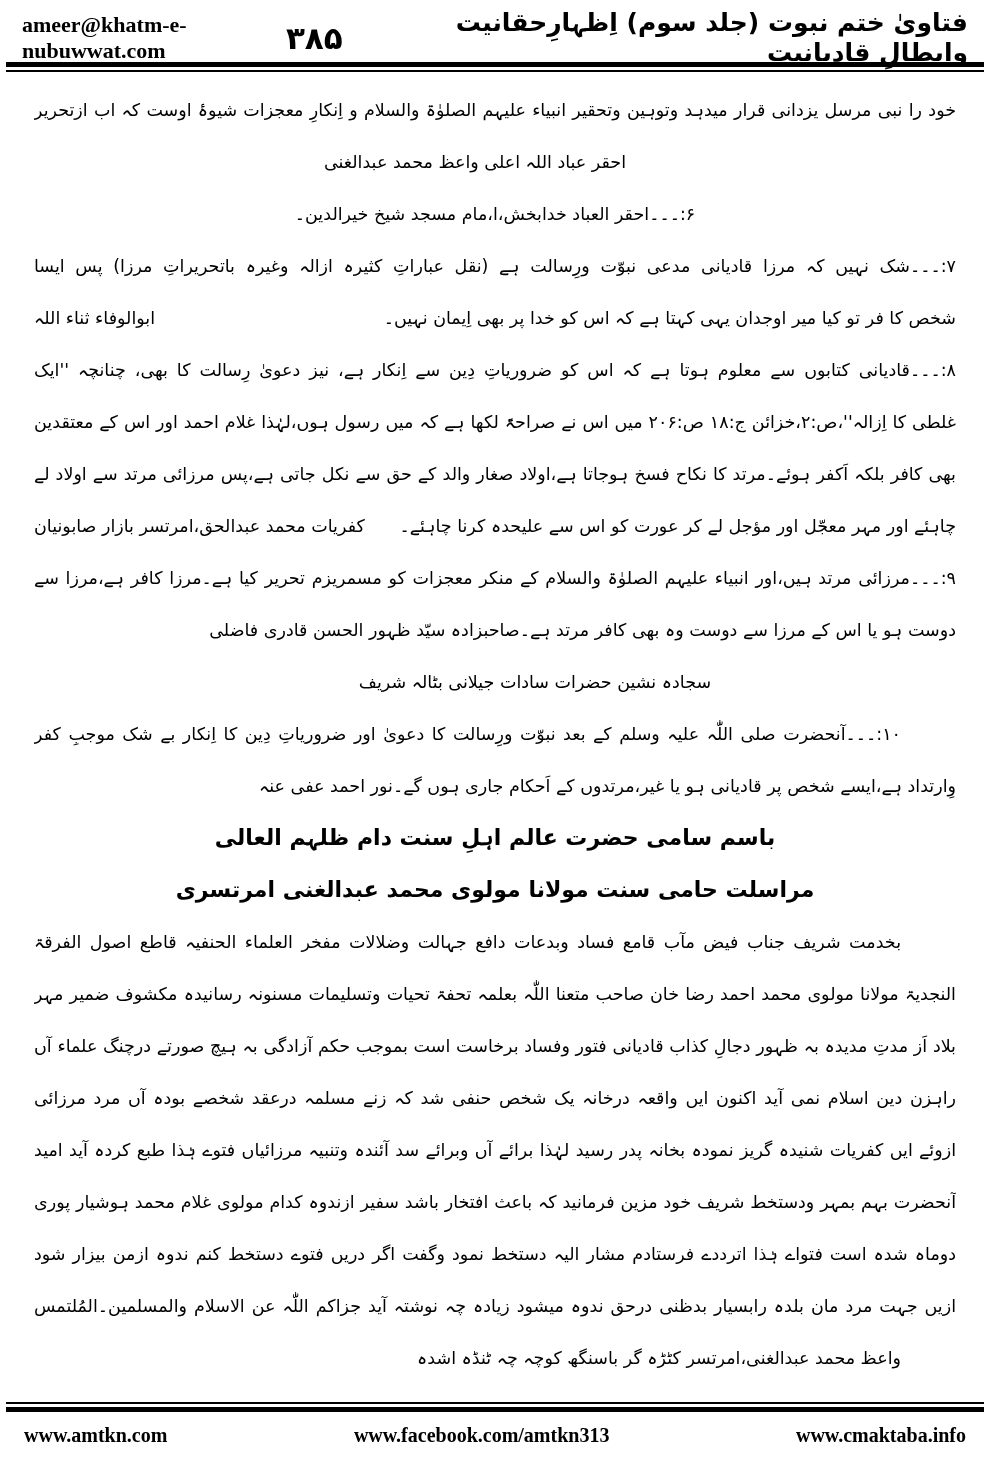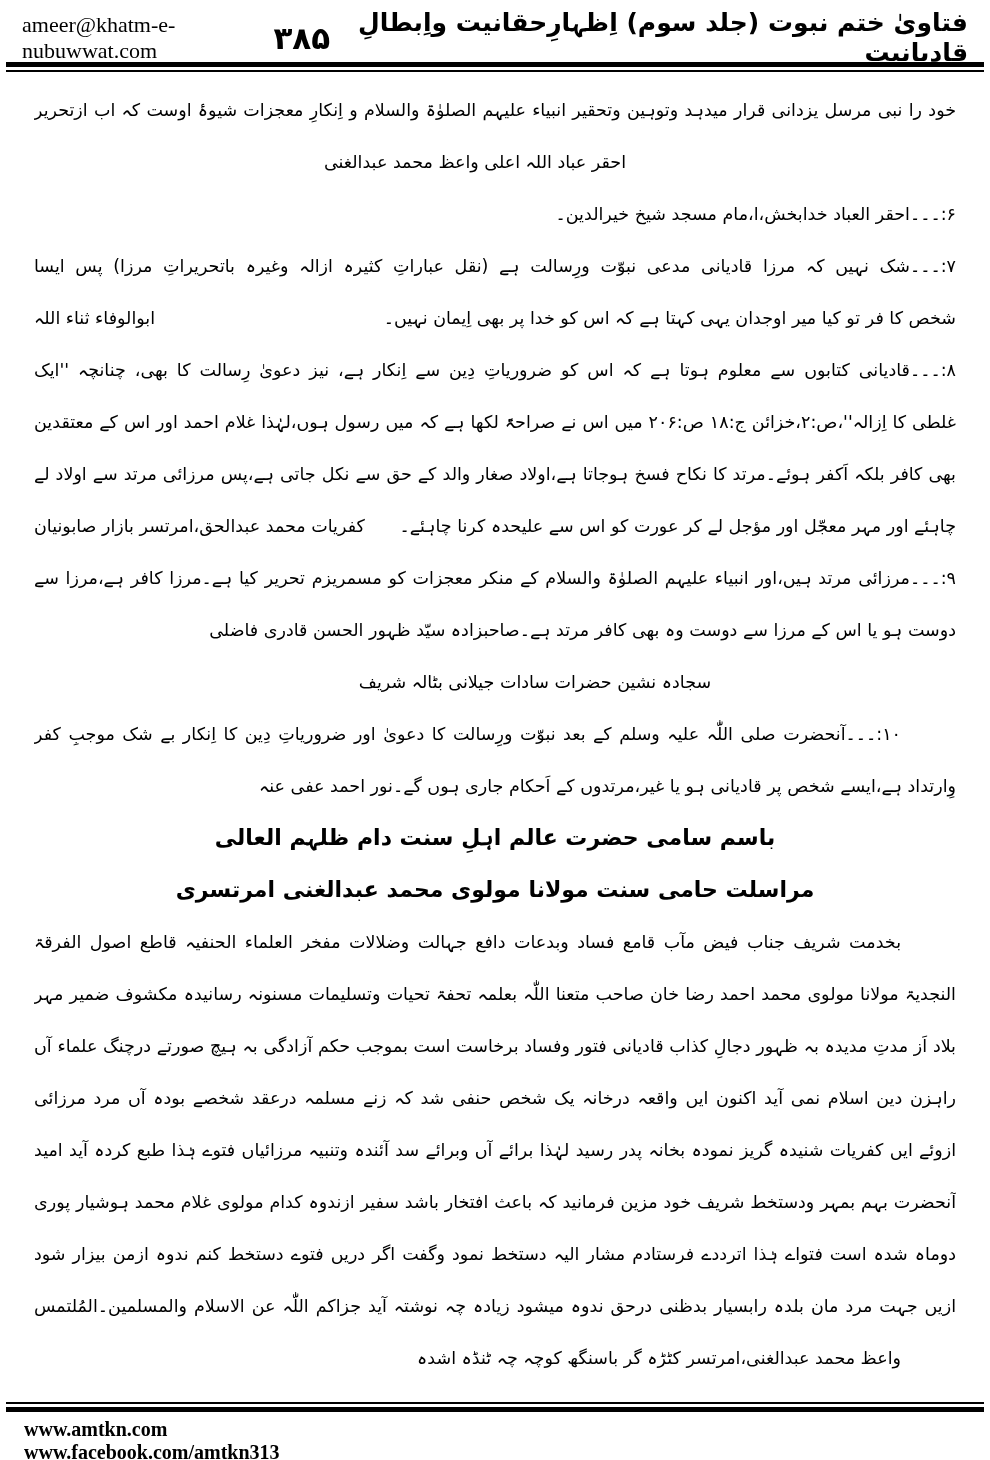--- a/index.html
+++ b/index.html
@@ -25,53 +25,53 @@
     font-family:"DejaVu Sans",sans-serif;
     text-align:right;
   }
   .hdr-page{
     font-size:31px;font-weight:700;letter-spacing:2px;
     font-family:"DejaVu Sans",sans-serif;
   }
   .hdr-email{
     direction:ltr;
     font-family:"Liberation Serif",serif;
-    font-weight:400;font-size:22px;
+    font-weight:700;font-size:22px;
   }
   .rule-top{
     position:absolute;top:62px;left:6px;right:6px;height:3px;
     border-top:5px solid #000;border-bottom:2px solid #000;
   }
   
   .body{
     position:absolute;top:84px;left:34px;right:34px;
   }
   .ln{
     height:52px;line-height:52px;
     font-size:17.5px;
     white-space:nowrap;
     overflow:hidden;
     direction:rtl;
   }
   .j{ text-align:justify; text-align-last:justify; white-space:normal; }
   .two{ display:flex;flex-direction:row;justify-content:space-between;align-items:baseline; }
   .two .main{}
   .two .sig{}
-  .c{ text-align:right; }
+  .c{ text-align:center; }
   .r{ text-align:right; }
   .l{ text-align:center; direction:rtl; }
   .head{ font-weight:700;font-size:22px;text-align:center; }
   
   .rule-bottom{
     position:absolute;bottom:48px;left:6px;right:6px;height:3px;
     border-top:2px solid #000;border-bottom:5px solid #000;
   }
   .footer{
     position:absolute;bottom:8px;left:0;right:0;height:34px;
-    display:flex;flex-direction:column;justify-content:space-between;align-items:flex-start;
+    display:flex;flex-direction:row;justify-content:space-between;align-items:center;
     padding:0 24px;
     direction:ltr;
     font-family:"Liberation Serif",serif;
     font-weight:700;font-size:20px;
   }
 </style>
 </head>
 <body>
 
 <div class="page">

